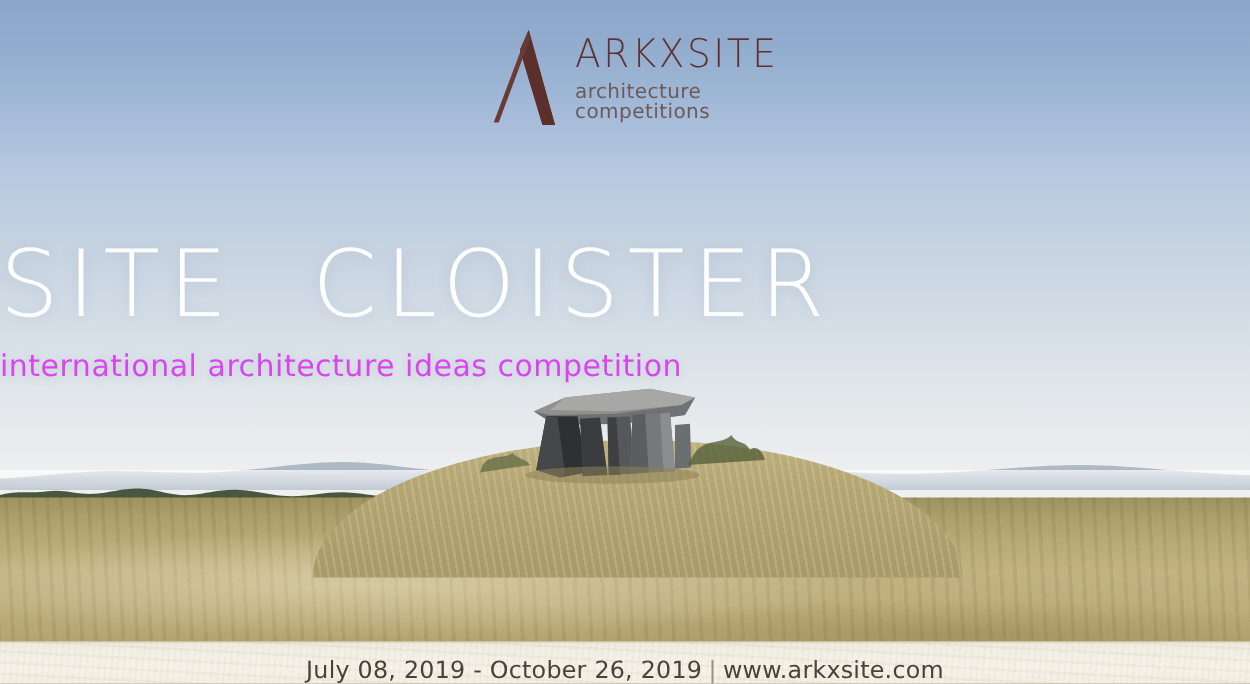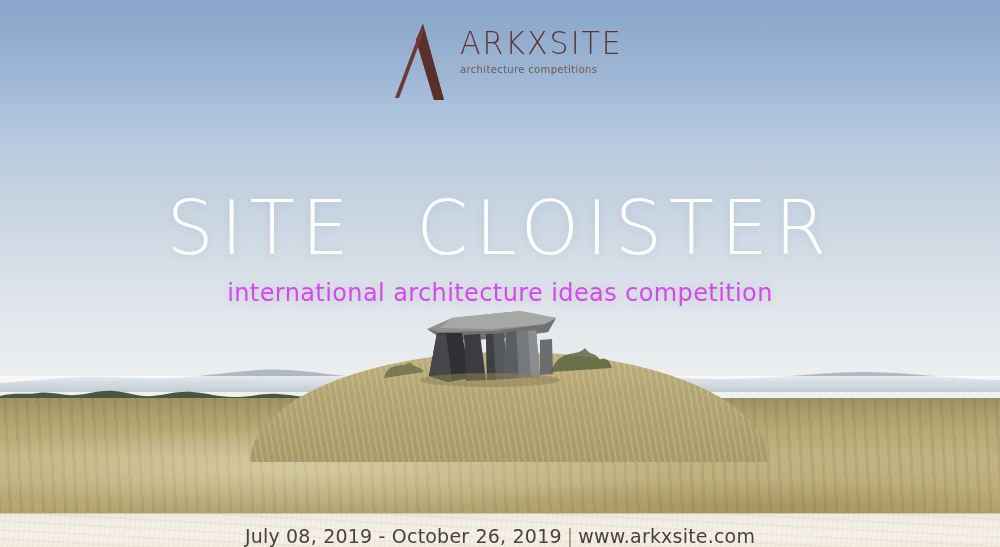--- a/index.html
+++ b/index.html
@@ -140,34 +140,34 @@
     letter-spacing: 2.0px;
     color: #5f3430;
     font-weight: 300;
     line-height: 1;
     font-family: "DejaVu Sans", sans-serif;
     transform: scaleY(1.05);
     transform-origin: left top;
   }
   .logo-tag {
     margin-top: 7px;
-    font-size: 10px;
+    font-size: 16px;
     letter-spacing: .35px;
     color: #6d5a56;
     font-weight: 400;
     line-height: 1;
     font-family: "DejaVu Sans", sans-serif;
   }
 
   
   .headline {
     position: absolute;
     left: 0; top: 191px;
     width: 1000px;
-    text-align: center;
+    text-align: left;
   }
   .title {
     font-family: "DejaVu Sans", sans-serif;
     font-weight: 200;
     font-size: 74px;
     line-height: 1;
     letter-spacing: 7px;
     color: #ffffff;
     white-space: pre;
     text-shadow: 0 1px 10px rgba(120,140,165,.22);

